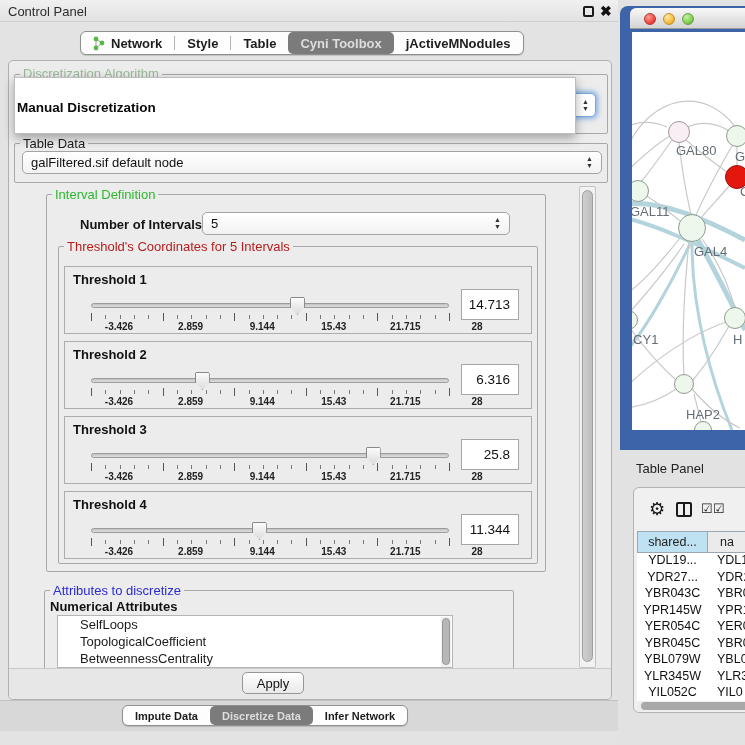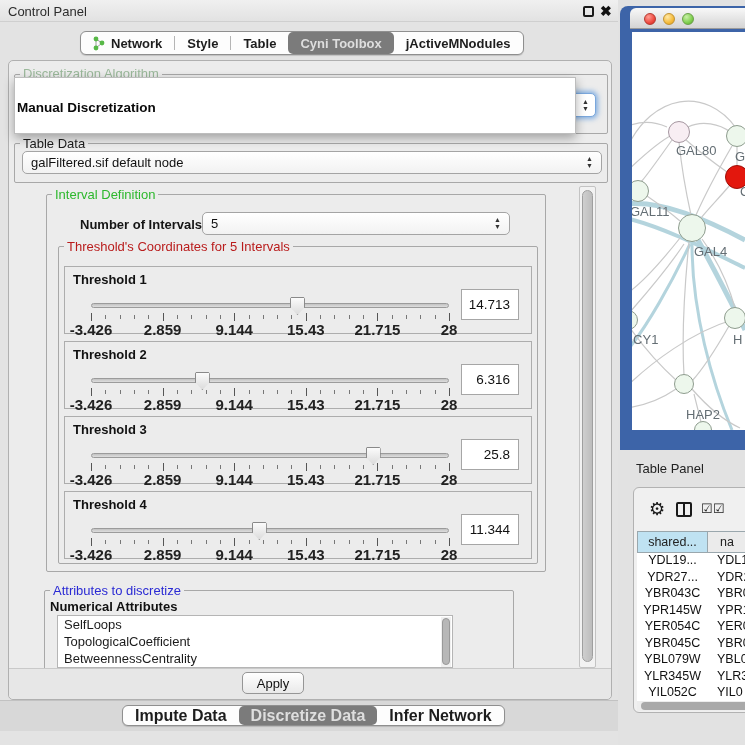--- a/index.html
+++ b/index.html
@@ -13,21 +13,21 @@
   #title-text { left:8px; top:4px; font-size:13px; color:#2c2c2c; }
   #float-ico { left:583px; top:6px; width:11px; height:11px; border:2px solid #1a1a1a; border-radius:2px; }
   #close-ico { left:600px; top:3px; font-size:14px; font-weight:bold; color:#111; }
 
   .tabstrip { display:flex; align-items:stretch; background:#fdfdfd; border:1px solid #8f8f8f; border-radius:6px; overflow:hidden; box-shadow:0 1px 1px rgba(0,0,0,.15); }
   .tabseg { display:flex; align-items:center; gap:5px; padding:0 12px; font-size:13px; font-weight:bold; color:#1d1d1d; white-space:nowrap; position:relative; }
   .tabseg.sel { background:#7b7b7b; color:#dedede; border-radius:5px; }
   .tabsep { width:1px; background:#b5b5b5; margin:4px 0; }
   #top-tabs { left:80px; top:31px; height:24px; }
   #bottom-tabs { left:122px; top:705px; height:21px; }
-  #bottom-tabs .tabseg { font-size:16px; }
+  #bottom-tabs .tabseg { font-size:11px; }
 
   #main-panel { left:8px; top:60px; width:604px; height:640px; background:#ececec; border:1px solid #b0b0b0; border-radius:5px; }
 
   .groupbox { border:1px solid #a8a8a8; border-radius:2px; }
   .grouptitle { position:absolute; background:#ececec; padding:0 3px; font-size:13px; }
 
   
   #disc-group { left:14px; top:74px; width:594px; height:60px; }
   #disc-title { left:20px; top:66px; color:#9ab89a; }
   #algo-combo-stub { left:552px; top:93px; width:44px; height:24px; background:#fff; border:1px solid #7aa7dc; border-radius:5px; box-shadow:0 0 5px 2px rgba(98,155,222,.75); }
@@ -60,29 +60,29 @@
   #thr-title { left:64px; top:239px; color:#b91c1c; }
 
   .thr-box { position:absolute; left:64px; width:468px; height:68px; background:#ececec; border:1px solid #adadad; }
   .thr-label { position:absolute; left:8px; top:5px; font-size:13px; font-weight:bold; color:#111; }
   .sl-track { position:absolute; left:26px; top:36px; width:358px; height:5px; background:linear-gradient(#c2c2c2,#dedede); border:1px solid #9b9b9b; border-radius:3px; }
   .sl-handle { position:absolute; top:-7px; width:15px; height:18px; background:linear-gradient(#fbfbfb,#dcdcdc); border:1px solid #898989; clip-path:polygon(8% 0,92% 0,100% 10%,100% 55%,50% 100%,0 55%,0 10%); }
   .scale { position:absolute; left:26px; top:46px; width:358px; height:8px; }
   .tick { position:absolute; top:2px; width:1px; height:4px; background:#777; }
   .tick.major { top:0; height:8px; background:#555; }
   .scale-labels { position:absolute; left:26px; top:54px; width:358px; height:11px; }
-  .tlab { position:absolute; transform:translateX(-50%); font-size:15px; font-weight:bold; color:#222; white-space:nowrap; }
+  .tlab { position:absolute; transform:translateX(-50%); font-size:10px; font-weight:bold; color:#222; white-space:nowrap;margin-left:28px; }
   .thr-value { position:absolute; left:396px; top:22px; width:58px; height:31px; background:#fff; border:1px solid #a6a6a6; font-size:13.5px; color:#111; text-align:right; padding:7px 8px 0 0; }
 
   
   #attr-group { left:44px; top:590px; width:470px; height:84px; }
   #attr-title { left:50px; top:583px; color:#2a2ad4; }
   #attr-list-label { left:50px; top:599px; font-size:13px; font-weight:bold; color:#111; }
   #attr-list { left:57px; top:615px; width:396px; height:53px; background:#fff; border:1px solid #b5b5b5; overflow:hidden; }
-  .litem { font-size:13px; color:#1b1b1b; padding-left:6px; line-height:17px; white-space:nowrap; }
+  .litem { font-size:13px; color:#1b1b1b; padding-left:22px; line-height:17px; white-space:nowrap; }
   #attr-vsb { position:absolute; right:1px; top:1px; width:10px; height:50px; background:#f0f0f0; }
   #attr-vsb .thumb { position:absolute; left:1px; top:1px; width:8px; height:47px; background:#b7b7b7; border:1px solid #999; border-radius:5px; }
 
   
   #apply-strip { left:9px; top:668px; width:602px; height:31px; background:#e7e7e7; border-top:1px solid #c9c9c9; border-radius:0 0 5px 5px; }
   #apply-btn { left:242px; top:672px; width:62px; height:22px; background:linear-gradient(#ffffff,#e9e9e9); border:1px solid #969696; border-radius:5px; font-size:13px; color:#111; text-align:center; padding-top:3px; }
 
   #bottom-strip { left:0; top:700px; width:618px; height:31px; background:#d8d8d8; border-top:1px solid #c2c2c2; }
 
   

